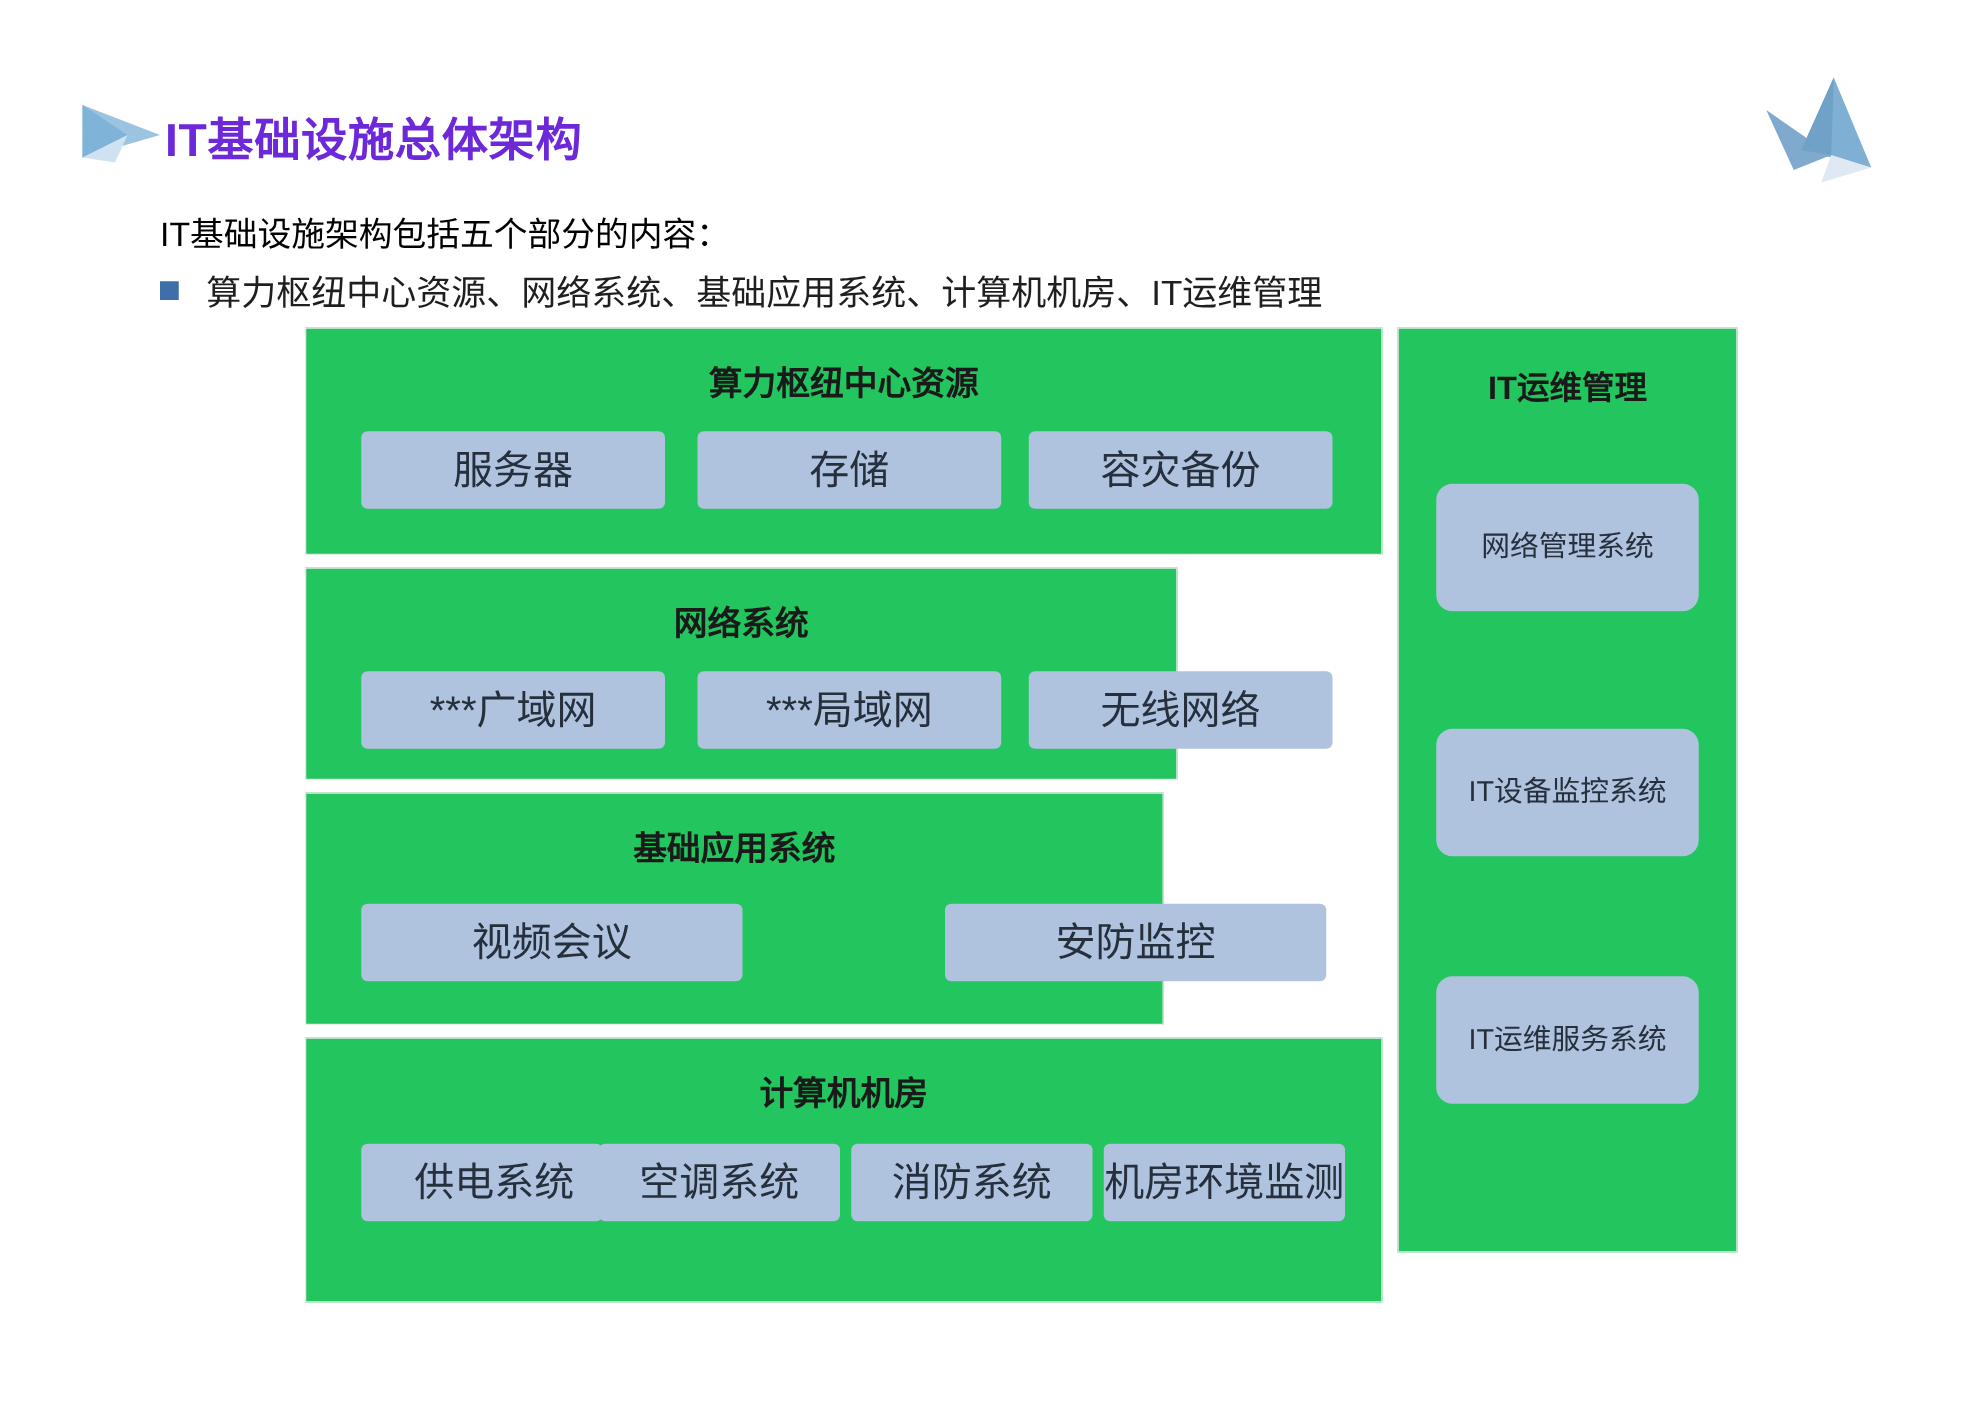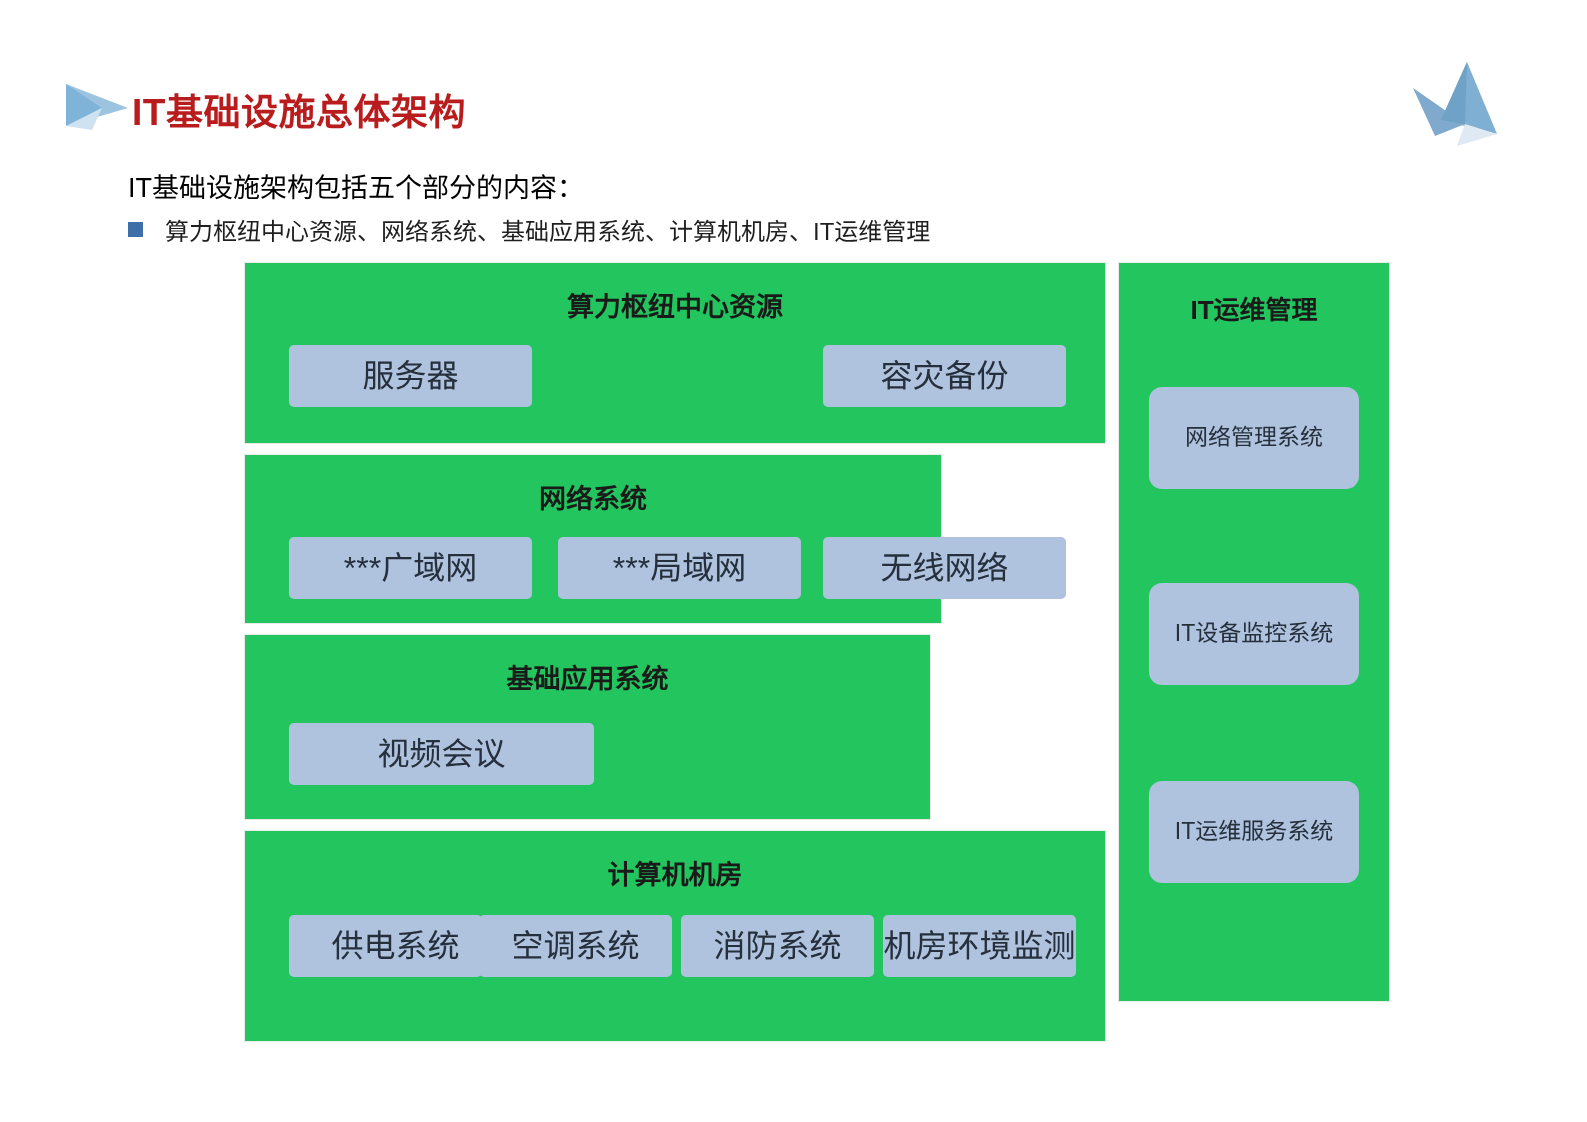--- a/index.html
+++ b/index.html
@@ -28,21 +28,21 @@
     width: 70px;
     height: 58px;
   }
   .page-title {
     position: absolute;
     left: 132px;
     top: 82px;
     font-size: 37px;
     font-weight: bold;
     letter-spacing: 0.5px;
-    color: #b91c1c;
+    color: #6d28d9;
     white-space: nowrap;
   }
 
   
   .corner-mark {
     position: absolute;
     right: 72px;
     top: 58px;
     width: 110px;
     height: 95px;
@@ -65,21 +65,21 @@
     align-items: center;
     gap: 22px;
   }
   .bullet-square {
     width: 15px;
     height: 15px;
     background: #3f6fa8;
     flex: 0 0 auto;
   }
   .bullet-text {
-    font-size: 24px;
+    font-size: 28px;
     color: #1f1f1f;
     white-space: nowrap;
   }
 
   
   .diagram {
     position: absolute;
     left: 244px;
     top: 262px;
     width: 1146px;
@@ -196,33 +196,35 @@
     <span class="bullet-text">算力枢纽中心资源、网络系统、基础应用系统、计算机机房、IT运维管理</span>
   </div>
 
   <div class="diagram">
 
     <div class="left-col">
 
       <div class="panel node-row-3" id="sec-compute">
         <div class="panel-title">算力枢纽中心资源</div>
         <div class="node r3-0">服务器</div>
+        <div class="node r3-1">存储</div>
         <div class="node r3-2">容灾备份</div>
       </div>
 
       <div class="panel node-row-3" id="sec-network">
         <div class="panel-title">网络系统</div>
         <div class="node r3-0">***广域网</div>
         <div class="node r3-1">***局域网</div>
         <div class="node r3-2">无线网络</div>
       </div>
 
       <div class="panel node-row-2" id="sec-apps">
         <div class="panel-title">基础应用系统</div>
         <div class="node r2-0">视频会议</div>
+        <div class="node r2-1">安防监控</div>
       </div>
 
       <div class="panel node-row-4" id="sec-room">
         <div class="panel-title">计算机机房</div>
         <div class="node r4-0">供电系统</div>
         <div class="node r4-1">空调系统</div>
         <div class="node r4-2">消防系统</div>
         <div class="node r4-3">机房环境监测</div>
       </div>
 

